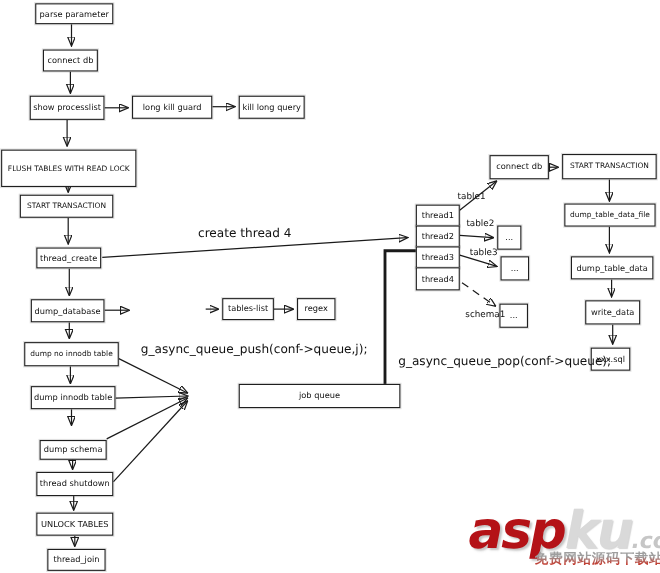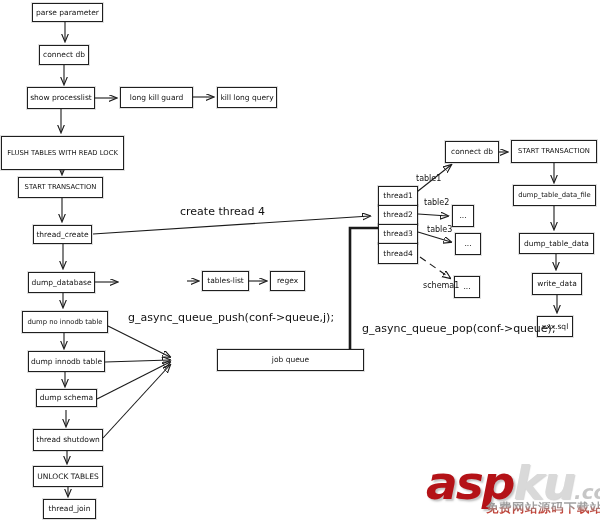--- a/index.html
+++ b/index.html
@@ -88,21 +88,21 @@
   <div class="node" style="left:120px;top:87px;width:73px;height:21px;">long kill guard</div>
   <div class="node" style="left:217px;top:87px;width:60px;height:21px;">kill long query</div>
   <div class="node sm" style="left:1px;top:136px;width:123px;height:34px;">FLUSH TABLES WITH READ LOCK</div>
   <div class="node sm" style="left:18px;top:177px;width:85px;height:21px;">START TRANSACTION</div>
   <div class="node" style="left:33px;top:225px;width:59px;height:19px;">thread_create</div>
   <div class="node" style="left:28px;top:272px;width:67px;height:21px;">dump_database</div>
   <div class="node" style="left:202px;top:271px;width:47px;height:20px;">tables-list</div>
   <div class="node" style="left:270px;top:271px;width:35px;height:20px;">regex</div>
   <div class="node sm" style="left:22px;top:311px;width:86px;height:22px;">dump no innodb table</div>
   <div class="node" style="left:28px;top:351px;width:77px;height:21px;">dump innodb table</div>
-  <div class="node" style="left:36px;top:389px;width:61px;height:18px;">dump schema</div>
+  <div class="node" style="left:36px;top:400px;width:61px;height:18px;">dump schema</div>
   <div class="node" style="left:33px;top:429px;width:70px;height:22px;">thread shutdown</div>
   <div class="node" style="left:33px;top:466px;width:70px;height:21px;">UNLOCK TABLES</div>
   <div class="node" style="left:43px;top:499px;width:53px;height:20px;">thread_join</div>
   <div class="node" style="left:174px;top:349px;width:147px;height:22px;margin-left:43px;">job queue</div>
 
   <div class="node" style="left:378px;top:186px;width:40px;height:20px;">thread1</div>
   <div class="node" style="left:378px;top:205px;width:40px;height:20px;">thread2</div>
   <div class="node" style="left:378px;top:224px;width:40px;height:20px;">thread3</div>
   <div class="node" style="left:378px;top:243px;width:40px;height:21px;">thread4</div>
 

